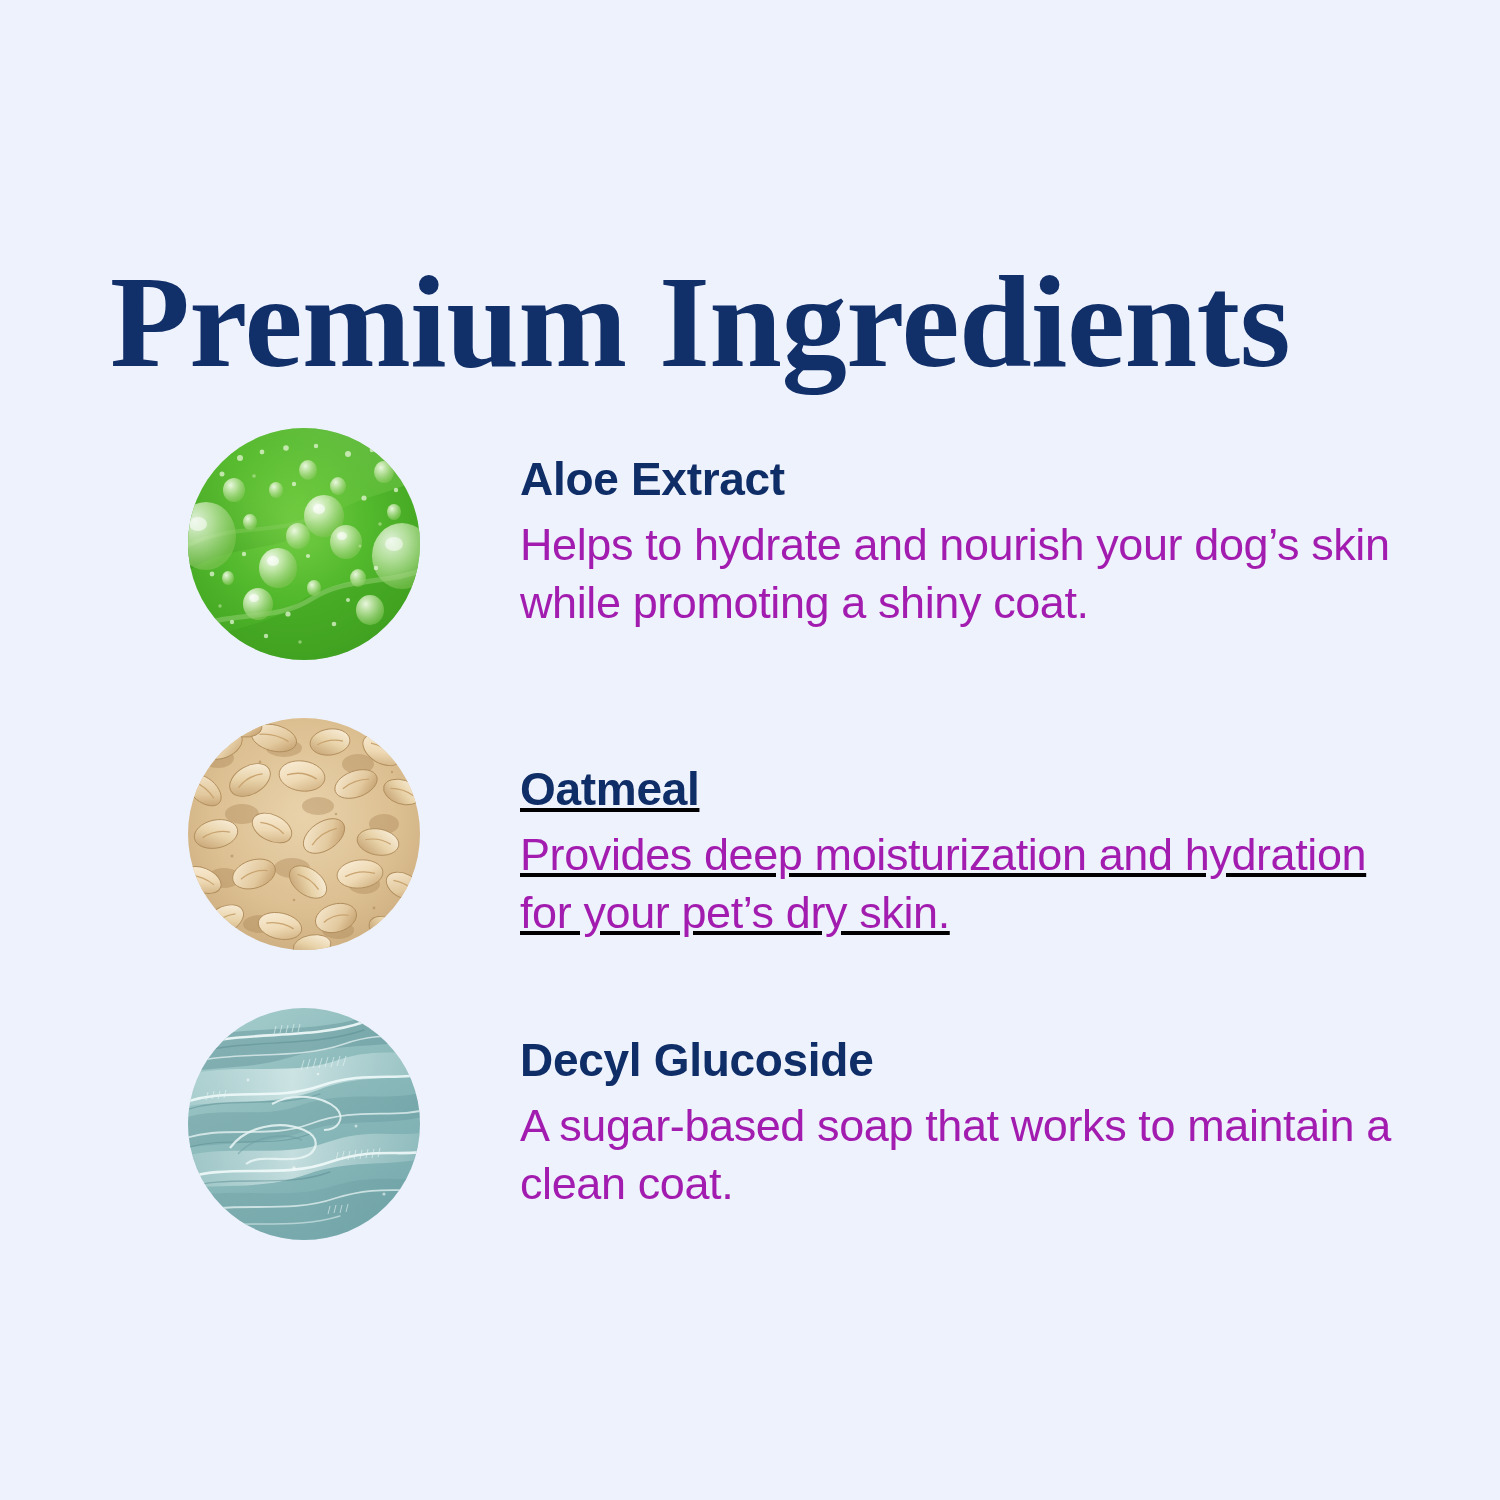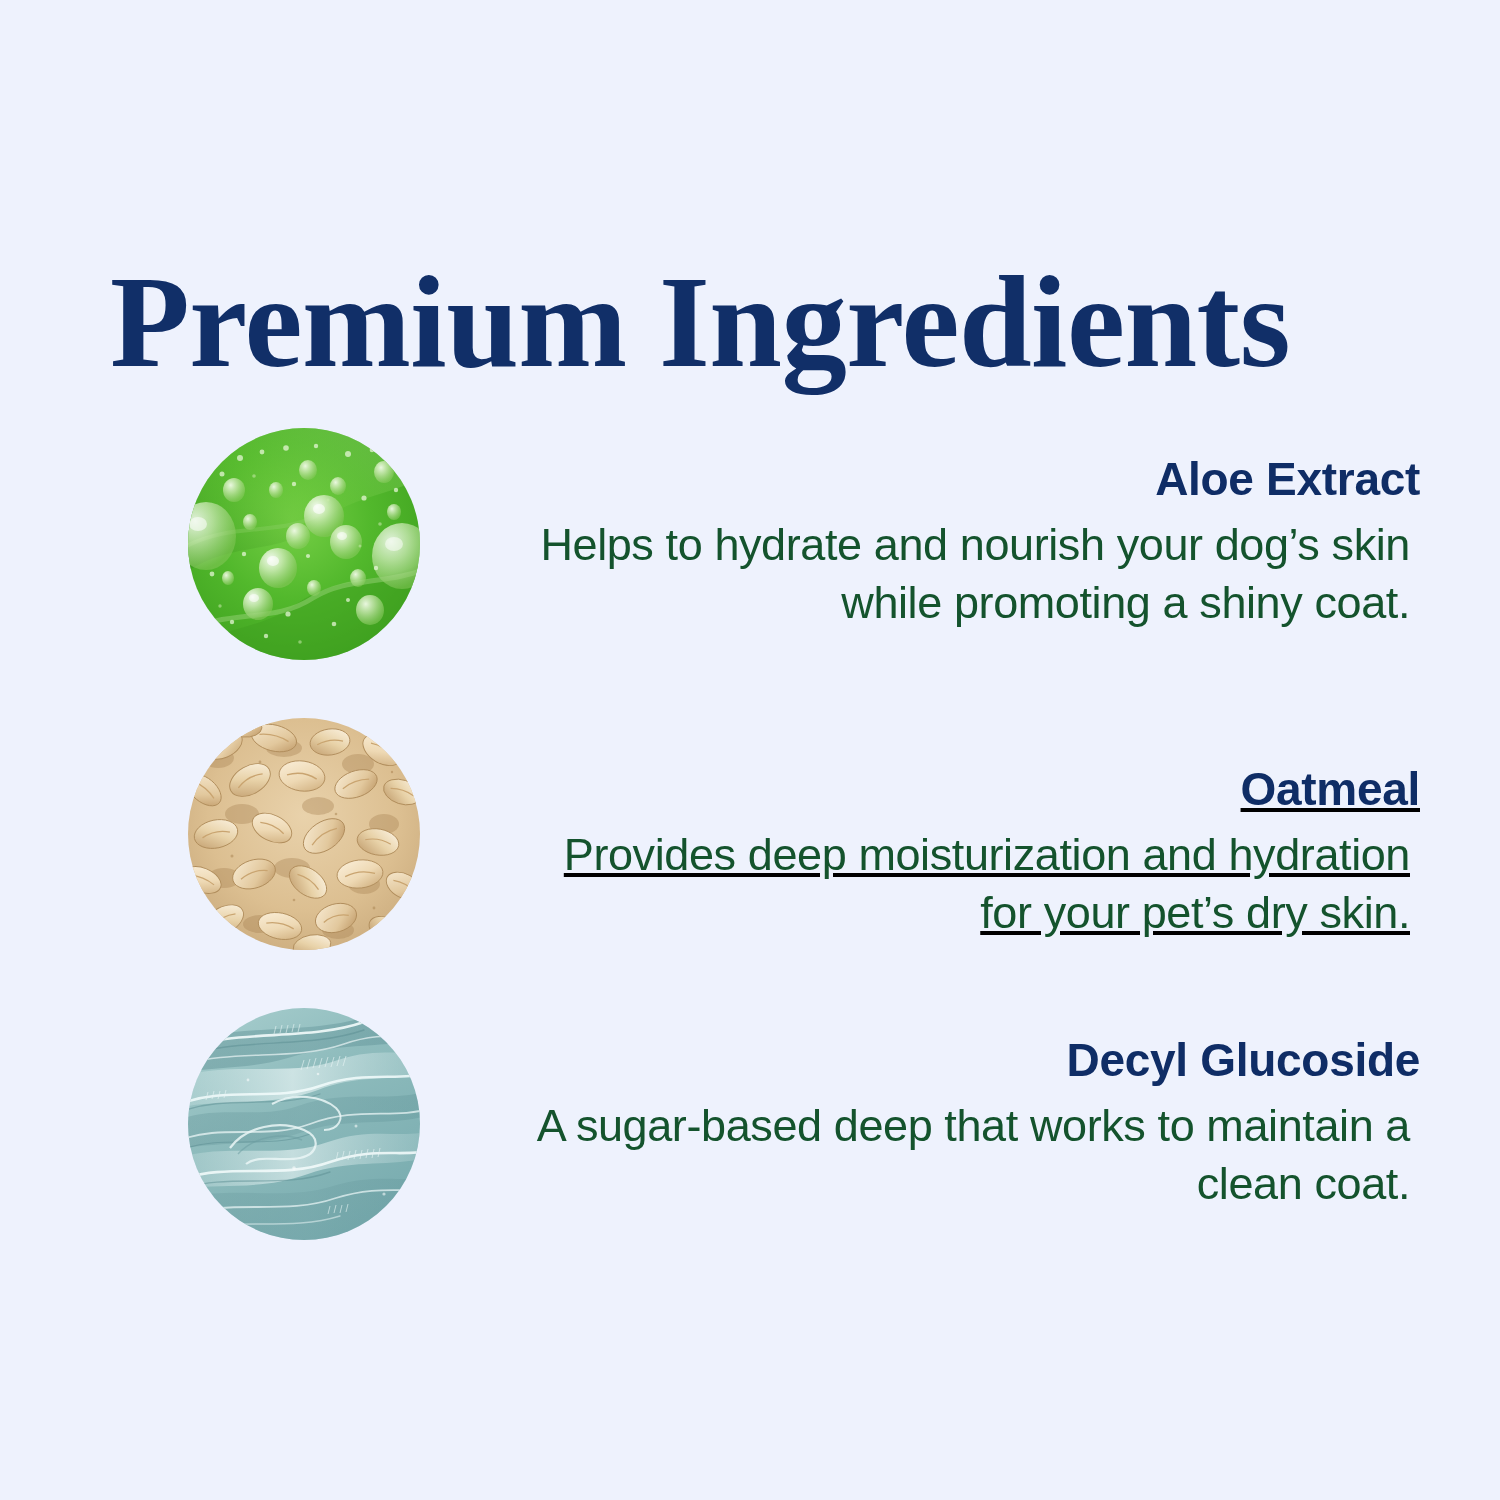--- a/index.html
+++ b/index.html
@@ -41,21 +41,20 @@
   .ingredients {
     position: absolute;
     left: 0;
     top: 428px;
     width: 1500px;
   }
   .ingredient-row {
     position: relative;
     height: 232px;
     margin-bottom: 58px;
-    text-align: right;
   }
   .ingredient-row:last-child { margin-bottom: 0; }
 
   .swatch {
     position: absolute;
     left: 188px;
     top: 0;
     width: 232px;
     height: 232px;
     border-radius: 50%;
@@ -81,21 +80,21 @@
     line-height: 1.0;
     color: #0f2d66;
     margin: 0 0 14px 0;
     letter-spacing: -0.3px;
   }
   .ingredient-desc {
     font-family: "Liberation Sans", sans-serif;
     font-weight: 400;
     font-size: 45px;
     line-height: 58px;
-    color: #14532d;
+    color: #a21caf;
     margin: 0;
     letter-spacing: -0.4px;
     max-width: 890px;
   }
 
   
   .row-aloe   .ingredient-text { top: 28px; }
   .row-oat    .ingredient-text { top: 48px; text-decoration: underline; }
   .row-decyl  .ingredient-text { top: 29px; }
 </style>
@@ -450,18 +449,18 @@
             <circle cx="106" cy="160" r="1.8"></circle>
               <circle cx="168" cy="118" r="1.5"></circle>
             <circle cx="60" cy="72" r="1.4"></circle>
               <circle cx="196" cy="186" r="1.6"></circle>
             <circle cx="130" cy="66" r="1.3"></circle>
           </g>
         </svg>
       </div>
       <div class="ingredient-text">
         <div class="ingredient-name">Decyl Glucoside</div>
-        <div class="ingredient-desc">A sugar-based deep that works to maintain a clean coat.</div>
+        <div class="ingredient-desc">A sugar-based soap that works to maintain a clean coat.</div>
       </div>
     </div>
 
   </div>
 </div>
 
 </body></html>

